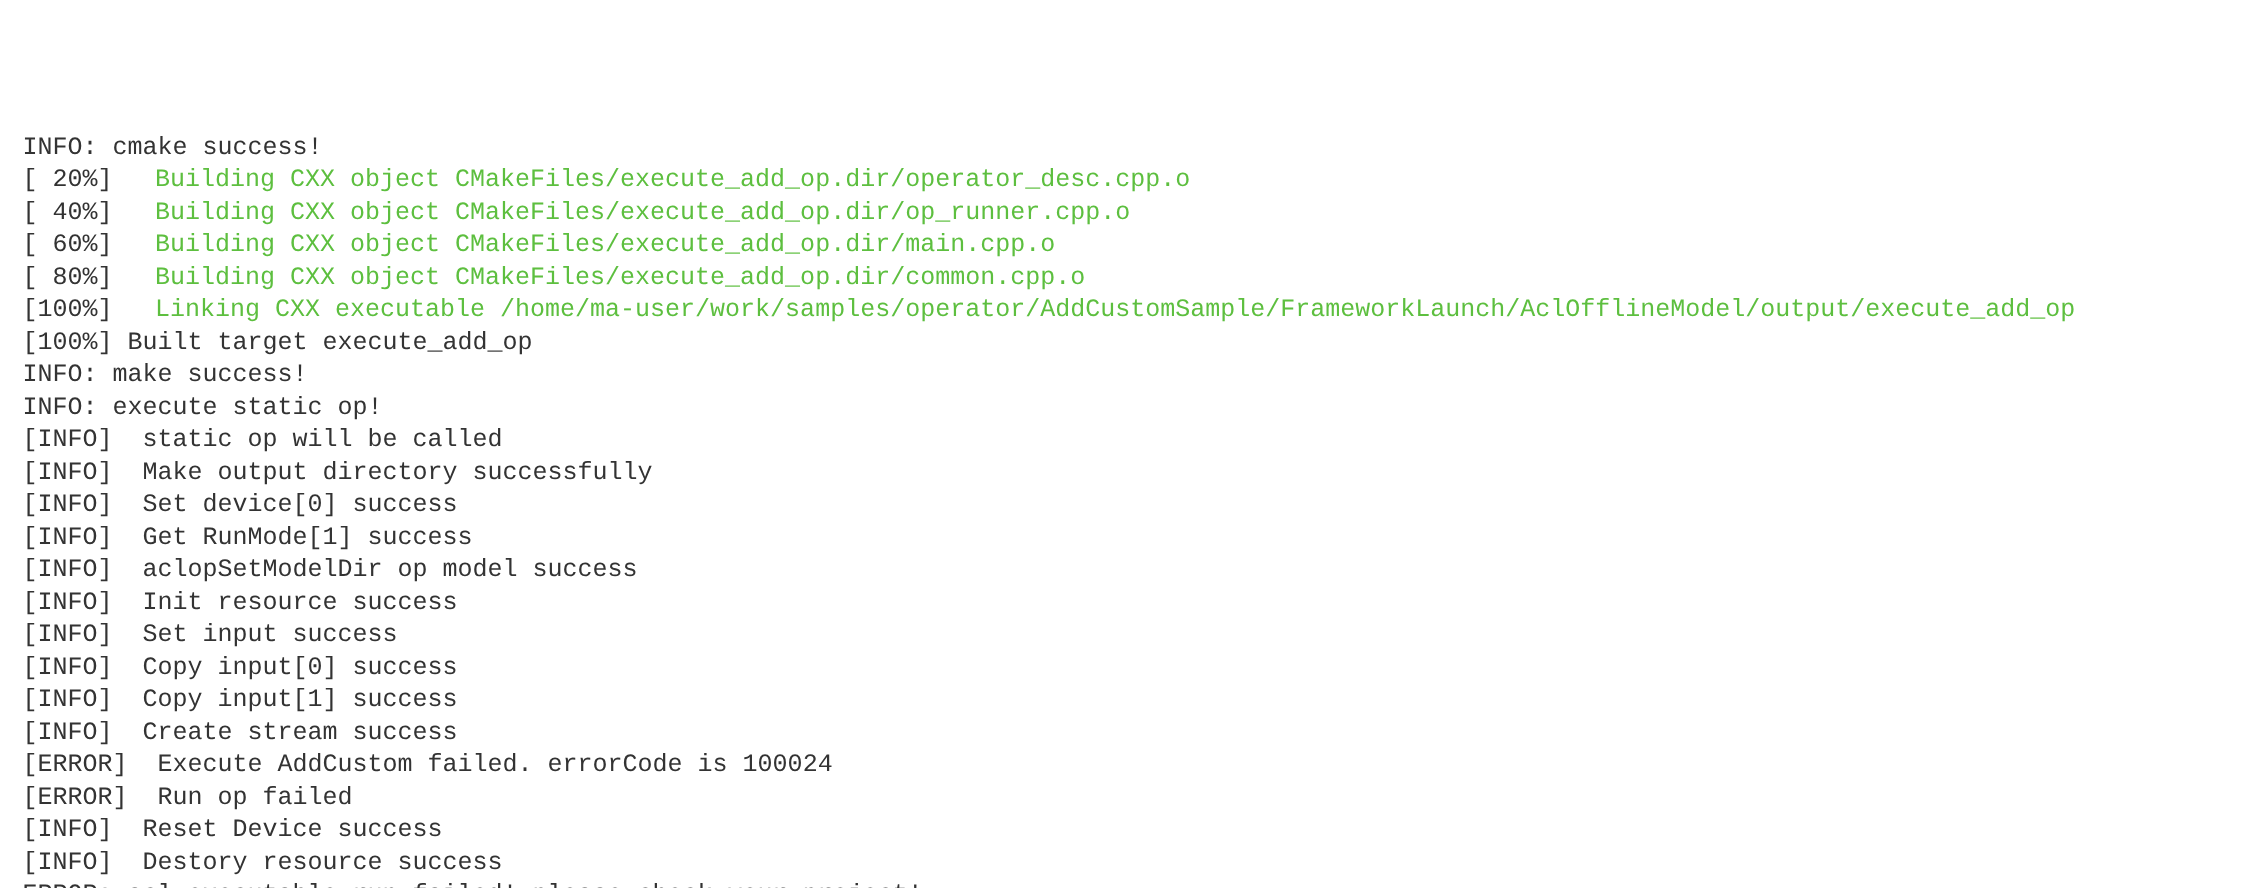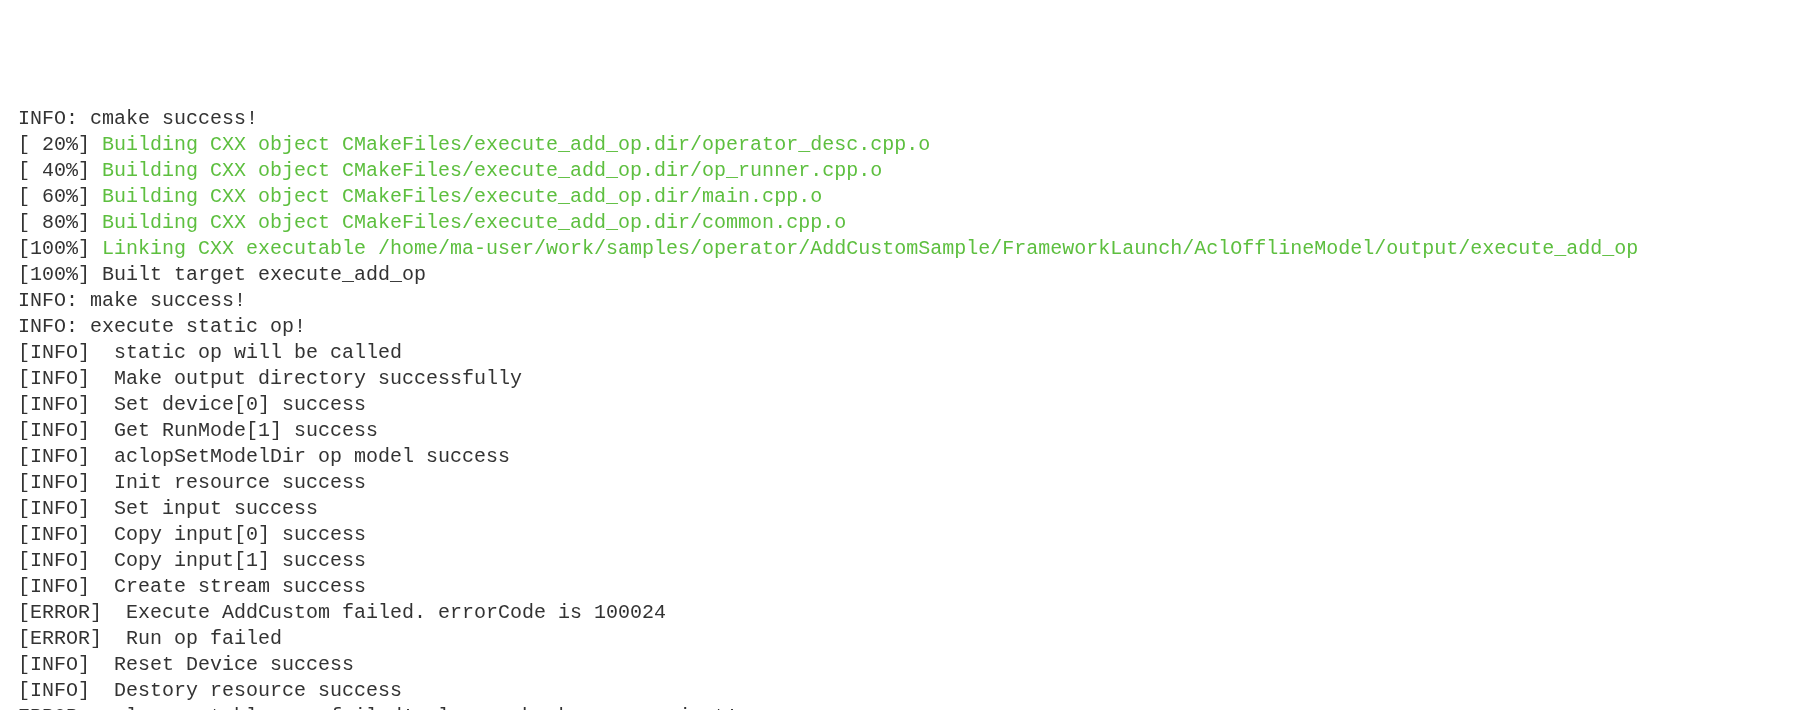--- a/index.html
+++ b/index.html
@@ -15,20 +15,21 @@
       color: #333333;
       padding: 2px 18px;
       white-space: pre;
       overflow: hidden;
     }
     .line {
       display: block;
     }
     .green {
       color: #5dbf3f;
+      margin-left: 22px;
     }
   </style>
 </head>
 <body>
 
 
 
 <div id="terminal"><span class="line"><span>INFO: cmake success!</span></span><span class="line"><span>[ 20%] </span><span class="green">Building CXX object CMakeFiles/execute_add_op.dir/operator_desc.cpp.o</span></span><span class="line"><span>[ 40%] </span><span class="green">Building CXX object CMakeFiles/execute_add_op.dir/op_runner.cpp.o</span></span><span class="line"><span>[ 60%] </span><span class="green">Building CXX object CMakeFiles/execute_add_op.dir/main.cpp.o</span></span><span class="line"><span>[ 80%] </span><span class="green">Building CXX object CMakeFiles/execute_add_op.dir/common.cpp.o</span></span><span class="line"><span>[100%] </span><span class="green">Linking CXX executable /home/ma-user/work/samples/operator/AddCustomSample/FrameworkLaunch/AclOfflineModel/output/execute_add_op</span></span><span class="line"><span>[100%] Built target execute_add_op</span></span><span class="line"><span>INFO: make success!</span></span><span class="line"><span>INFO: execute static op!</span></span><span class="line"><span>[INFO]  static op will be called</span></span><span class="line"><span>[INFO]  Make output directory successfully</span></span><span class="line"><span>[INFO]  Set device[0] success</span></span><span class="line"><span>[INFO]  Get RunMode[1] success</span></span><span class="line"><span>[INFO]  aclopSetModelDir op model success</span></span><span class="line"><span>[INFO]  Init resource success</span></span><span class="line"><span>[INFO]  Set input success</span></span><span class="line"><span>[INFO]  Copy input[0] success</span></span><span class="line"><span>[INFO]  Copy input[1] success</span></span><span class="line"><span>[INFO]  Create stream success</span></span><span class="line"><span>[ERROR]  Execute AddCustom failed. errorCode is 100024</span></span><span class="line"><span>[ERROR]  Run op failed</span></span><span class="line"><span>[INFO]  Reset Device success</span></span><span class="line"><span>[INFO]  Destory resource success</span></span><span class="line"><span>ERROR: acl executable run failed! please check your project!</span></span></div>
 
 

